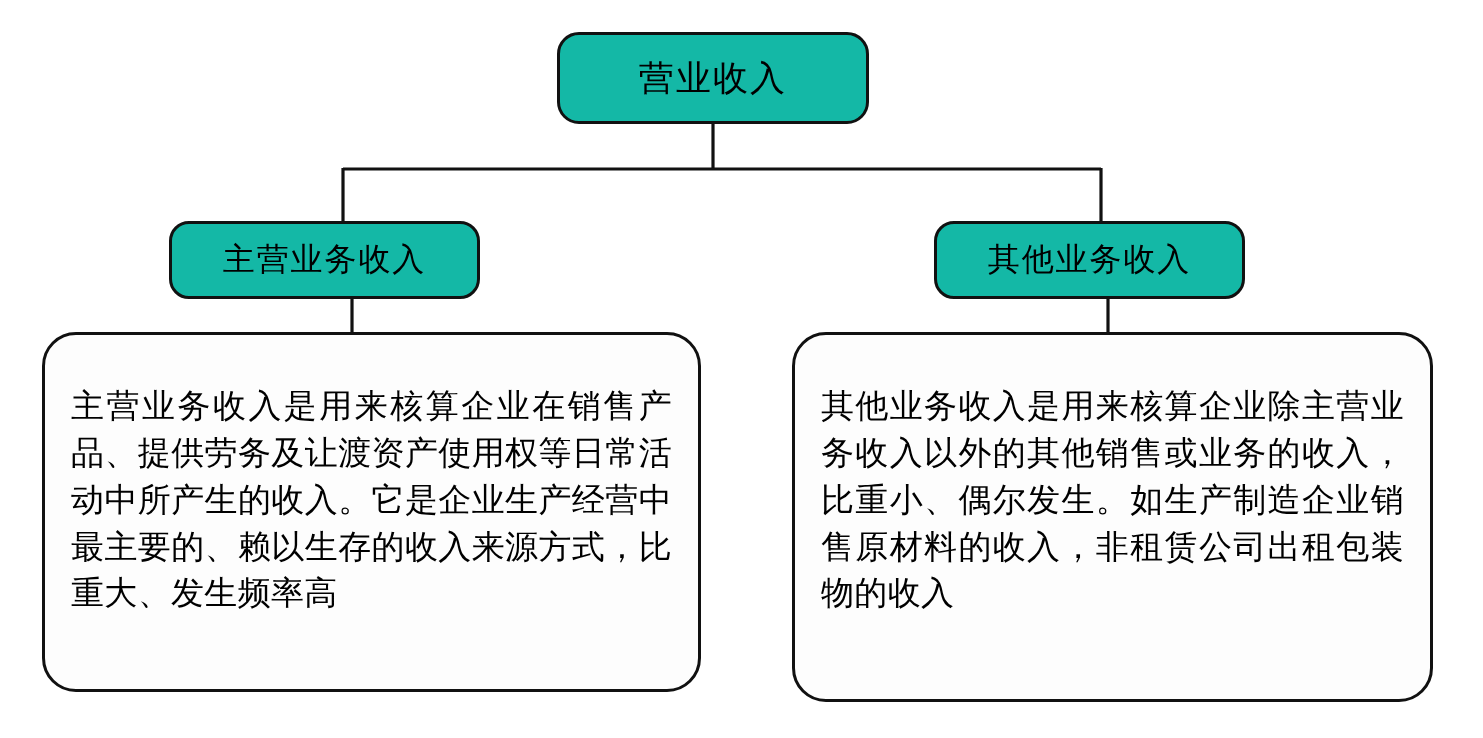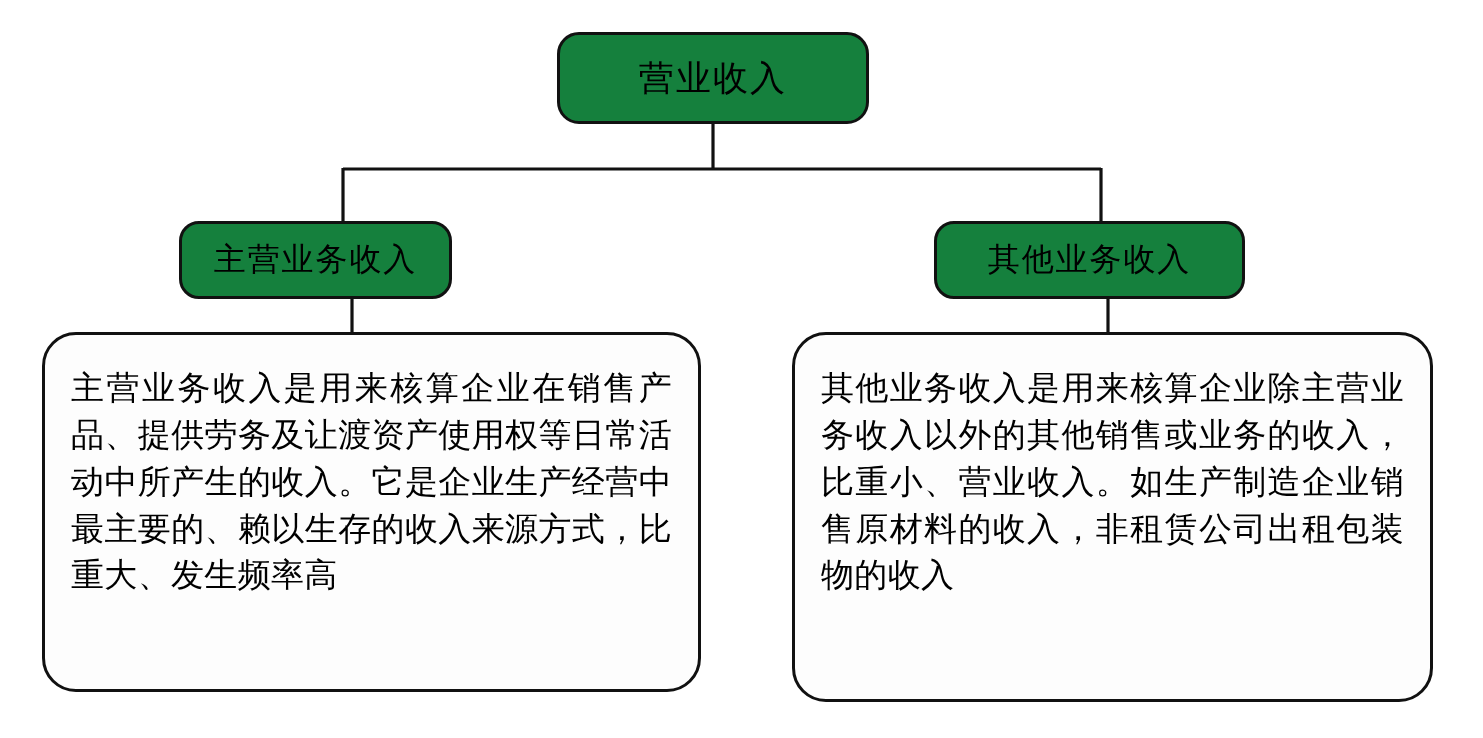--- a/index.html
+++ b/index.html
@@ -34,21 +34,21 @@
     stroke: #111111;
     stroke-width: 3.2;
     stroke-linecap: butt;
   }
 
   
   .node {
     position: absolute;
     z-index: 2;
     box-sizing: border-box;
-    background: #15803d;
+    background: #14b8a6;
     border: 3px solid #111111;
     display: flex;
     align-items: center;
     justify-content: center;
     text-align: center;
   }
 
   .node-label {
     display: block;
     line-height: 1.1;
@@ -67,23 +67,23 @@
   #node-root .node-label {
     font-size: 35px;
   }
 
   
   .node-level2 {
     height: 78px;
     border-radius: 20px;
   }
   #node-main-business {
-    left: 179px;
+    left: 169px;
     top: 221px;
-    width: 273px;
+    width: 311px;
   }
   #node-other-business {
     left: 934px;
     top: 221px;
     width: 311px;
     align-items: center;
   }
   .node-level2 .node-label {
     font-size: 32px;
   }
@@ -112,20 +112,21 @@
     height: 370px;
   }
   .desc-text {
     display: block;
     font-size: 33px;
     line-height: 1.42;
     text-align: justify;
     text-justify: inter-character;
     letter-spacing: 0.01em;
     word-break: break-all;
+    margin-top: 18px;
   }
 </style>
 </head>
 <body>
 
 <div id="diagram-canvas">
 
   <svg id="connector-layer" viewBox="0 0 1483 738" xmlns="http://www.w3.org/2000/svg">
 
     <line x1="713" y1="124" x2="713" y2="169"></line>
@@ -151,16 +152,16 @@
 
   <div class="node node-level2" id="node-other-business">
     <span class="node-label">其他业务收入</span>
   </div>
 
   <div class="desc-box" id="desc-main-business">
     <span class="desc-text">主营业务收入是用来核算企业在销售产品、提供劳务及让渡资产使用权等日常活动中所产生的收入。它是企业生产经营中最主要的、赖以生存的收入来源方式，比重大、发生频率高</span>
   </div>
 
   <div class="desc-box" id="desc-other-business">
-    <span class="desc-text">其他业务收入是用来核算企业除主营业务收入以外的其他销售或业务的收入，比重小、营业收入。如生产制造企业销售原材料的收入，非租赁公司出租包装物的收入</span>
+    <span class="desc-text">其他业务收入是用来核算企业除主营业务收入以外的其他销售或业务的收入，比重小、偶尔发生。如生产制造企业销售原材料的收入，非租赁公司出租包装物的收入</span>
   </div>
 
 </div>
 
 </body></html>

